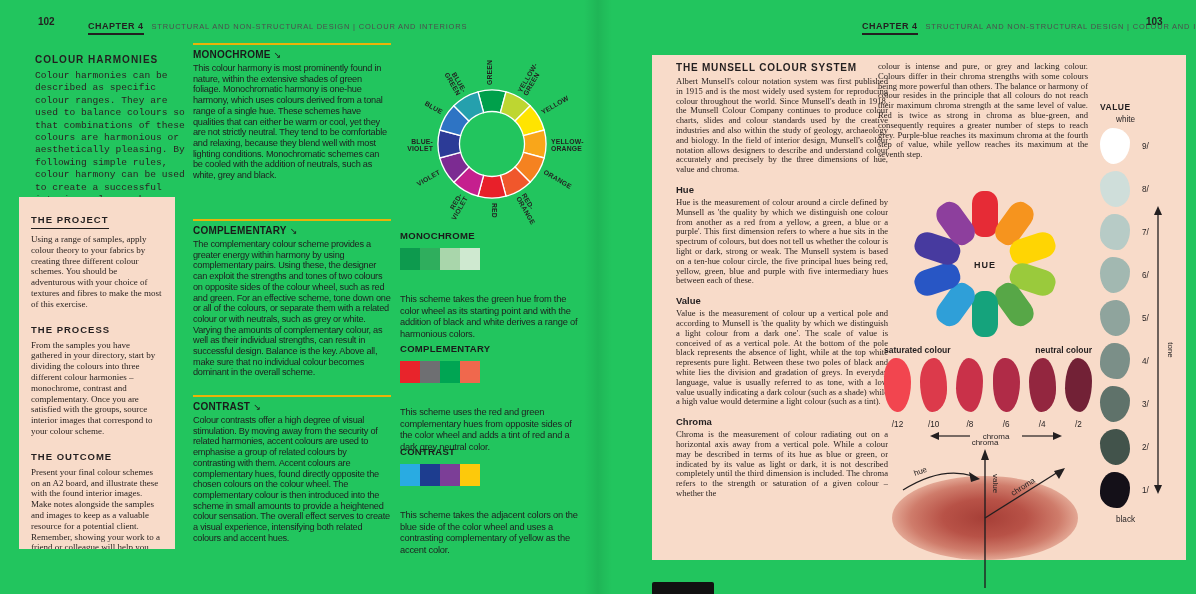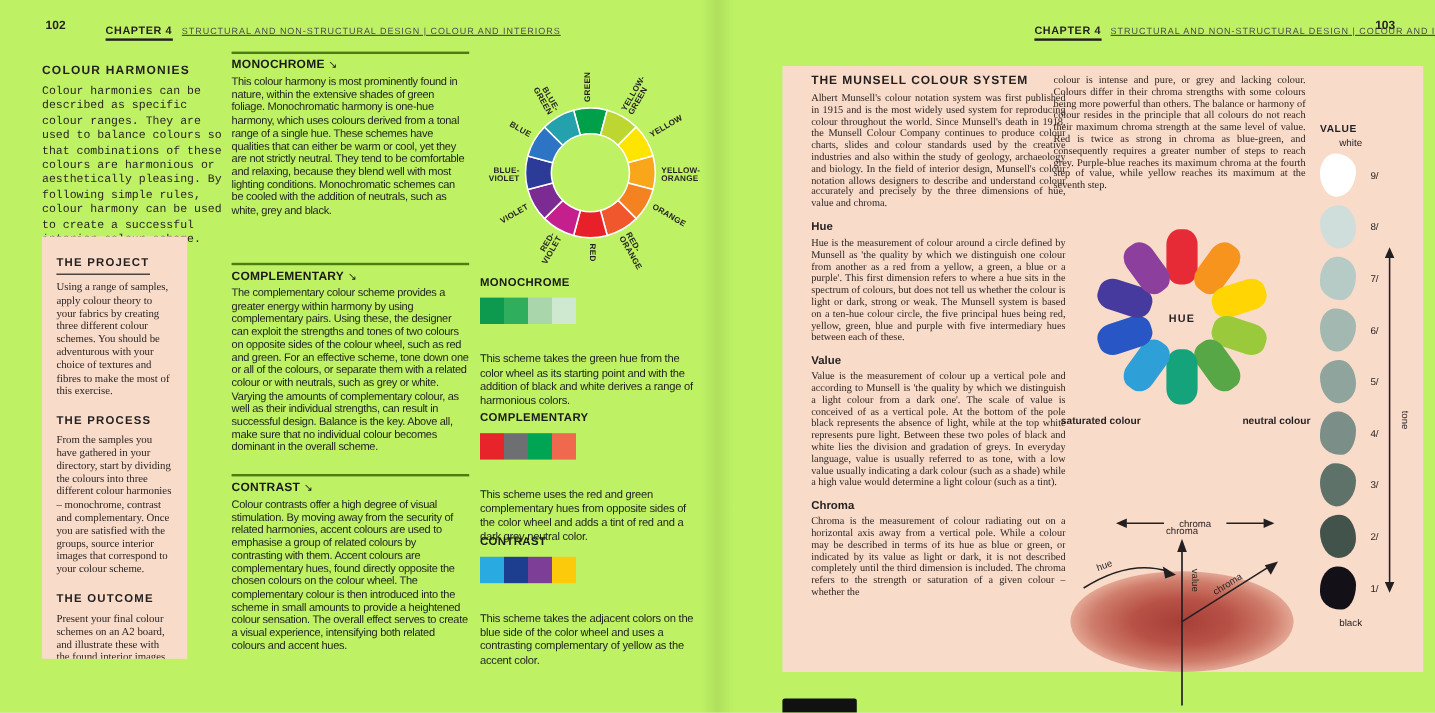--- a/index.html
+++ b/index.html
@@ -1,41 +1,41 @@
 <!DOCTYPE html>
 <html><head>
 <meta charset="utf-8">
 <style>
   * { margin:0; padding:0; box-sizing:border-box; }
   body { background:#e8e8e8; font-family:"Liberation Sans", sans-serif; }
-  .spread { position:relative; width:1196px; height:594px; background:#bef264; overflow:hidden; margin:0 auto; }
+  .spread { position:relative; width:1196px; height:594px; background:#22c55e; overflow:hidden; margin:0 auto; }
   .gutter { position:absolute; left:584px; top:0; width:28px; height:594px;
     background:linear-gradient(90deg, rgba(0,0,0,0) 0%, rgba(0,0,0,0.08) 50%, rgba(0,0,0,0) 100%); }
 
   
   .pagenum { position:absolute; top:16px; font:bold 10px "Liberation Sans",sans-serif; color:#231f20; }
   .runhead { position:absolute; top:15px; white-space:nowrap; }
   .runhead .chap { font:bold 9px "Liberation Sans",sans-serif; letter-spacing:.5px; color:#231f20;
     border-bottom:2px solid #231f20; padding-bottom:2px; margin-right:8px; display:inline-block;}
-  .runhead .title { font:7.5px "Liberation Sans",sans-serif; letter-spacing:.8px; color:#4d4d4d;text-decoration:underline; }
+  .runhead .title { font:7.5px "Liberation Sans",sans-serif; letter-spacing:.8px; color:#4d4d4d; }
 
   
   .intro { position:absolute; left:35px; top:54px; width:154px; }
   .h-caps { font:bold 10px "Liberation Sans",sans-serif; letter-spacing:1px; color:#231f20; margin-bottom:5px;}
   .serif-sm { font-family:Liberation Mono, monospace; font-size:9.6px; line-height:12.4px; color:#2b2422; }
 
-  .project-box { position:absolute; left:35px; top:197px; width:121px; height:352px;
+  .project-box { position:absolute; left:19px; top:197px; width:156px; height:352px;
     background:#f8dbc9; padding:12px 12px; overflow:hidden; }
   .pb-heading { font:bold 9.5px "Liberation Sans",sans-serif; letter-spacing:1px; color:#231f20;
     margin:14px 0 5px; }
   .pb-section:first-child .pb-heading { margin-top:0; border-bottom:1.5px solid #231f20; padding-bottom:3px; display:inline-block;}
   .pb-body { font-family:Liberation Serif, serif; font-size:9px; line-height:10.8px; color:#2b2422; }
 
   
-  .harmony { position:absolute; left:193px; width:198px; border-top:2px solid #4d7c0f; padding-top:4px; }
+  .harmony { position:absolute; left:193px; width:198px; border-top:2px solid #eab308; padding-top:4px; }
   .harmony-h { font:bold 10px "Liberation Sans",sans-serif; letter-spacing:.2px; color:#1a1a1a; }
   .harmony-h .arr { font-weight:normal; font-size:9px; margin-left:3px; }
   .cond { font-family:"Liberation Sans",sans-serif; font-size:9.2px; line-height:10.7px;
     letter-spacing:-0.25px; color:#1f1f1f; margin-top:3px; }
 
   
   .wheel-svg { position:absolute; left:390px; top:46px; }
   .wheel-label { font:bold 6.8px "Liberation Sans",sans-serif; fill:#231f20; letter-spacing:.2px; }
   .scheme { position:absolute; left:400px; width:178px; }
   .scheme-h { font:bold 9.5px "Liberation Sans",sans-serif; letter-spacing:.3px; color:#1a1a1a; }
@@ -211,20 +211,46 @@
         <rect x="44.4" y="72.5" width="26" height="46" rx="11" ry="13" fill="#2856c5" transform="rotate(252 57.4 95.5)"></rect>
         <rect x="44.4" y="41.5" width="26" height="46" rx="11" ry="13" fill="#473a9f" transform="rotate(288 57.4 64.5)"></rect>
         <rect x="62.6" y="16.5" width="26" height="46" rx="11" ry="13" fill="#8d3f9d" transform="rotate(324 75.6 39.5)"></rect>
       </g>
     <text x="105" y="84" text-anchor="middle" class="hue-center">HUE</text>
   </svg>
 
   <div class="fig-label" style="left:884px; top:345px;">saturated colour</div>
   <div class="fig-label" style="left:1000px; top:345px; width:92px; text-align:right;">neutral colour</div>
 
+  <div class="chroma-row">
+      <div class="chroma-cell">
+        <div class="chroma-blob" style="background: rgb(242, 69, 79); border-radius: 45% 55% 50% 50% / 38% 46% 58% 54%;"></div>
+        <span class="chroma-lab">/12</span>
+      </div>
+      <div class="chroma-cell">
+        <div class="chroma-blob" style="background: rgb(220, 58, 75); border-radius: 52% 48% 55% 45% / 44% 56% 42% 58%;"></div>
+        <span class="chroma-lab">/10</span>
+      </div>
+      <div class="chroma-cell">
+        <div class="chroma-blob" style="background: rgb(201, 49, 73); border-radius: 47% 53% 44% 56% / 56% 42% 58% 44%;"></div>
+        <span class="chroma-lab">/8</span>
+      </div>
+      <div class="chroma-cell">
+        <div class="chroma-blob" style="background: rgb(176, 43, 71); border-radius: 45% 55% 50% 50% / 38% 46% 58% 54%;"></div>
+        <span class="chroma-lab">/6</span>
+      </div>
+      <div class="chroma-cell">
+        <div class="chroma-blob" style="background: rgb(147, 38, 63); border-radius: 52% 48% 55% 45% / 44% 56% 42% 58%;"></div>
+        <span class="chroma-lab">/4</span>
+      </div>
+      <div class="chroma-cell">
+        <div class="chroma-blob" style="background: rgb(114, 33, 54); border-radius: 47% 53% 44% 56% / 56% 42% 58% 44%;"></div>
+        <span class="chroma-lab">/2</span>
+      </div>
+    </div>
 
   <svg style="position:absolute; left:928px; top:428px;" width="136" height="16">
     <polygon points="2,8 11,4 11,12" fill="#231f20"></polygon>
     <line x1="10" y1="8" x2="42" y2="8" stroke="#231f20" stroke-width="1.2"></line>
     <text x="68" y="11" text-anchor="middle" class="diagram-text">chroma</text>
     <line x1="94" y1="8" x2="126" y2="8" stroke="#231f20" stroke-width="1.2"></line>
     <polygon points="134,8 125,4 125,12" fill="#231f20"></polygon>
   </svg>
 
   <svg style="position:absolute; left:877px; top:436px;" width="216" height="156">

